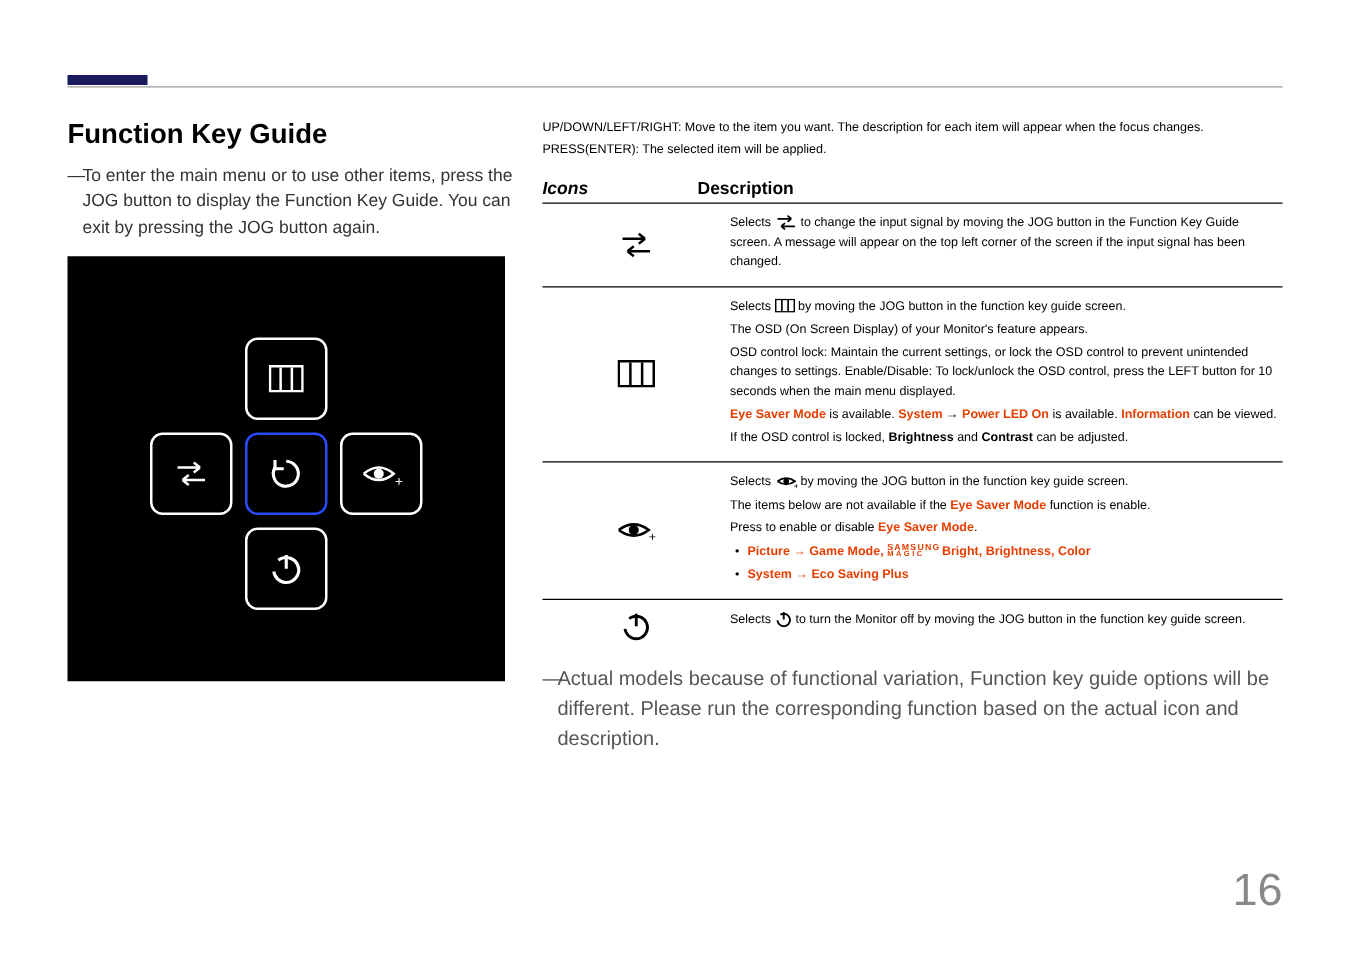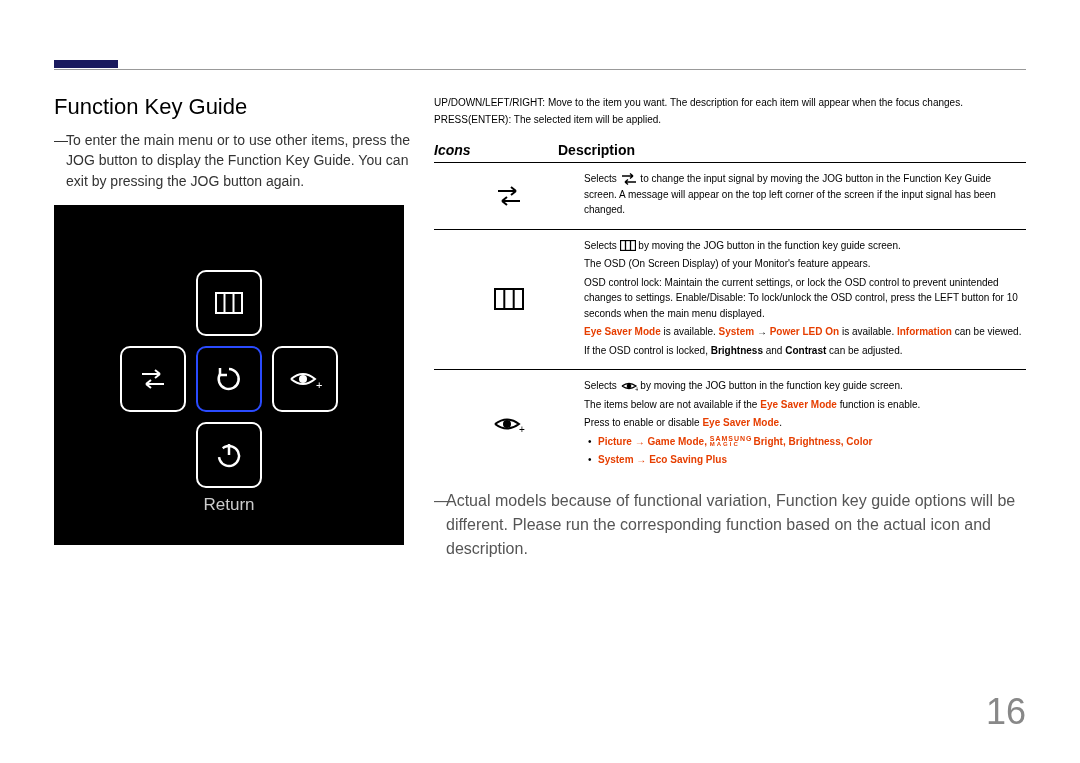--- a/index.html
+++ b/index.html
@@ -29,21 +29,21 @@
   }
   .main {
     position: absolute;
     top: 94px;
     left: 54px;
     right: 54px;
     display: flex;
   }
   .left-col { width: 380px; padding-right: 20px; }
   .right-col { flex: 1; }
-  h2 { font-size: 22px; font-weight: 400; margin-bottom: 10px; }
+  h2 { font-size: 22px; font-weight: 700; margin-bottom: 10px; }
   .note-dash {
     font-size: 14px;
     line-height: 1.45;
     color: #333;
     position: relative;
     padding-left: 12px;
   }
   .note-dash::before {
     content: "―";
     position: absolute;
@@ -177,21 +177,20 @@
         </div>
         <div class="dpad-empty"></div>
         <div class="dpad-btn">
           <svg width="28" height="28">
               <circle cx="14" cy="15" r="10" stroke="#fff" stroke-width="2.5" fill="none" stroke-dasharray="50 10" transform="rotate(-115 14 15)"></circle>
               <line x1="14" y1="3" x2="14" y2="14" stroke="#fff" stroke-width="2.5"></line>
             </svg>
         </div>
         <div class="dpad-empty"></div>
       </div>
-      <div class="osd-caption">Return</div>
     </div>
   </div>
 
   <div class="right-col">
     <p class="intro">
       <span>UP/DOWN/LEFT/RIGHT: Move to the item you want. The description for each item will appear when the focus changes.</span><br>
       <span>PRESS(ENTER): The selected item will be applied.</span>
     </p>
 
     <div class="table-head">
@@ -249,18 +248,32 @@
               <circle cx="9" cy="6" r="2.3" fill="#000"></circle>
               <text x="15" y="12" font-size="7">+</text>
             </svg><span> by moving the JOG button in the function key guide screen.</span></p>
         <p><span>The items below are not available if the </span><span class="red">Eye Saver Mode</span><span> function is enable.</span></p>
         <p><span>Press to enable or disable </span><span class="red">Eye Saver Mode</span><span>.</span></p>
         <p class="bullet"><span class="red">Picture</span><span class="red"> → </span><span class="red">Game Mode</span><span class="red">, </span><span class="magic red">SAMSUNG<small>MAGIC</small></span><span class="red">Bright</span><span class="red">, </span><span class="red">Brightness</span><span class="red">, </span><span class="red">Color</span></p>
         <p class="bullet"><span class="red">System</span><span class="red"> → </span><span class="red">Eco Saving Plus</span></p>
       </div>
     </div>
 
+    <div class="row">
+      <div class="cell-icon">
+        <svg width="26" height="26">
+            <circle cx="13" cy="14" r="9" stroke="#000" stroke-width="2.3" fill="none" stroke-dasharray="45 9" transform="rotate(-115 13 14)"></circle>
+            <line x1="13" y1="3" x2="13" y2="13" stroke="#000" stroke-width="2.3"></line>
+          </svg>
+      </div>
+      <div class="cell-desc">
+        <p><span>Selects </span><svg class="inline-svg" width="14" height="14">
+              <circle cx="7" cy="8" r="5" stroke="#000" stroke-width="1.5" fill="none" stroke-dasharray="25 5" transform="rotate(-115 7 8)"></circle>
+              <line x1="7" y1="1.5" x2="7" y2="7.5" stroke="#000" stroke-width="1.5"></line>
+            </svg><span> to turn the Monitor off by moving the JOG button in the function key guide screen.</span></p>
+      </div>
+    </div>
 
     <p class="footnote">Actual models because of functional variation, Function key guide options will be different. Please run the corresponding function based on the actual icon and description.</p>
   </div>
 </div>
 
 <div class="page-num">16</div>
 
 </body></html>

